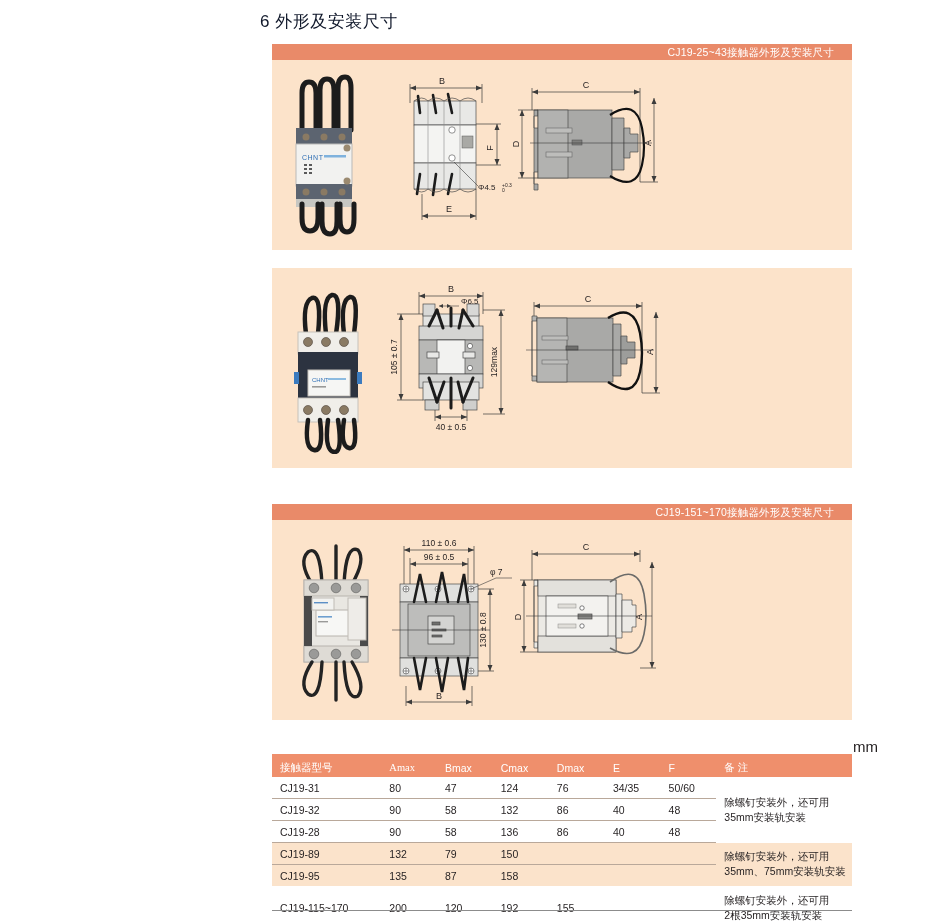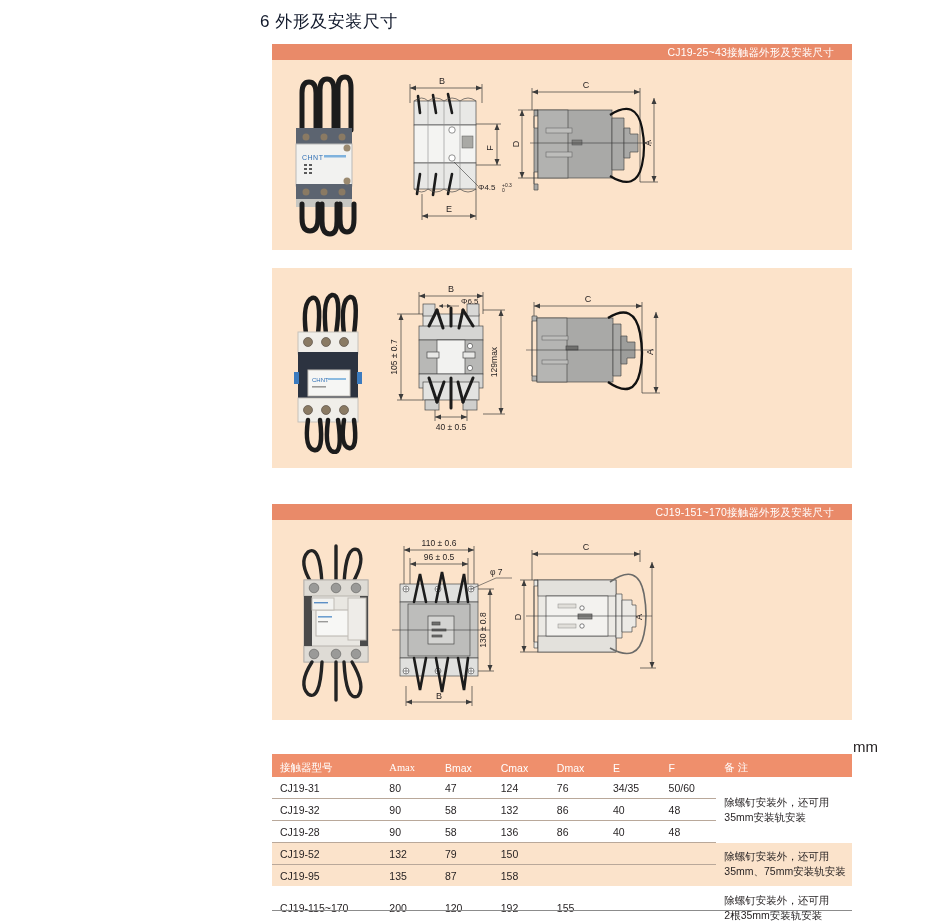--- a/index.html
+++ b/index.html
@@ -650,21 +650,21 @@
         <td class="rule-b">CJ19-28</td>
         <td class="rule-b">90</td>
         <td class="rule-b">58</td>
         <td class="rule-b">136</td>
         <td class="rule-b">86</td>
         <td class="rule-b">40</td>
         <td class="rule-b">48</td>
       </tr>
 
       <tr class="band">
-        <td class="rule-b">CJ19-52</td>
+        <td class="rule-b">CJ19-89</td>
         <td class="rule-b">132</td>
         <td class="rule-b">79</td>
         <td class="rule-b">150</td>
         <td class="rule-b"></td>
         <td class="rule-b"></td>
         <td class="rule-b"></td>
         <td class="note" rowspan="2">
           <div>除螺钉安装外，还可用</div>
           <div>35mm、75mm安装轨安装</div>
         </td>

